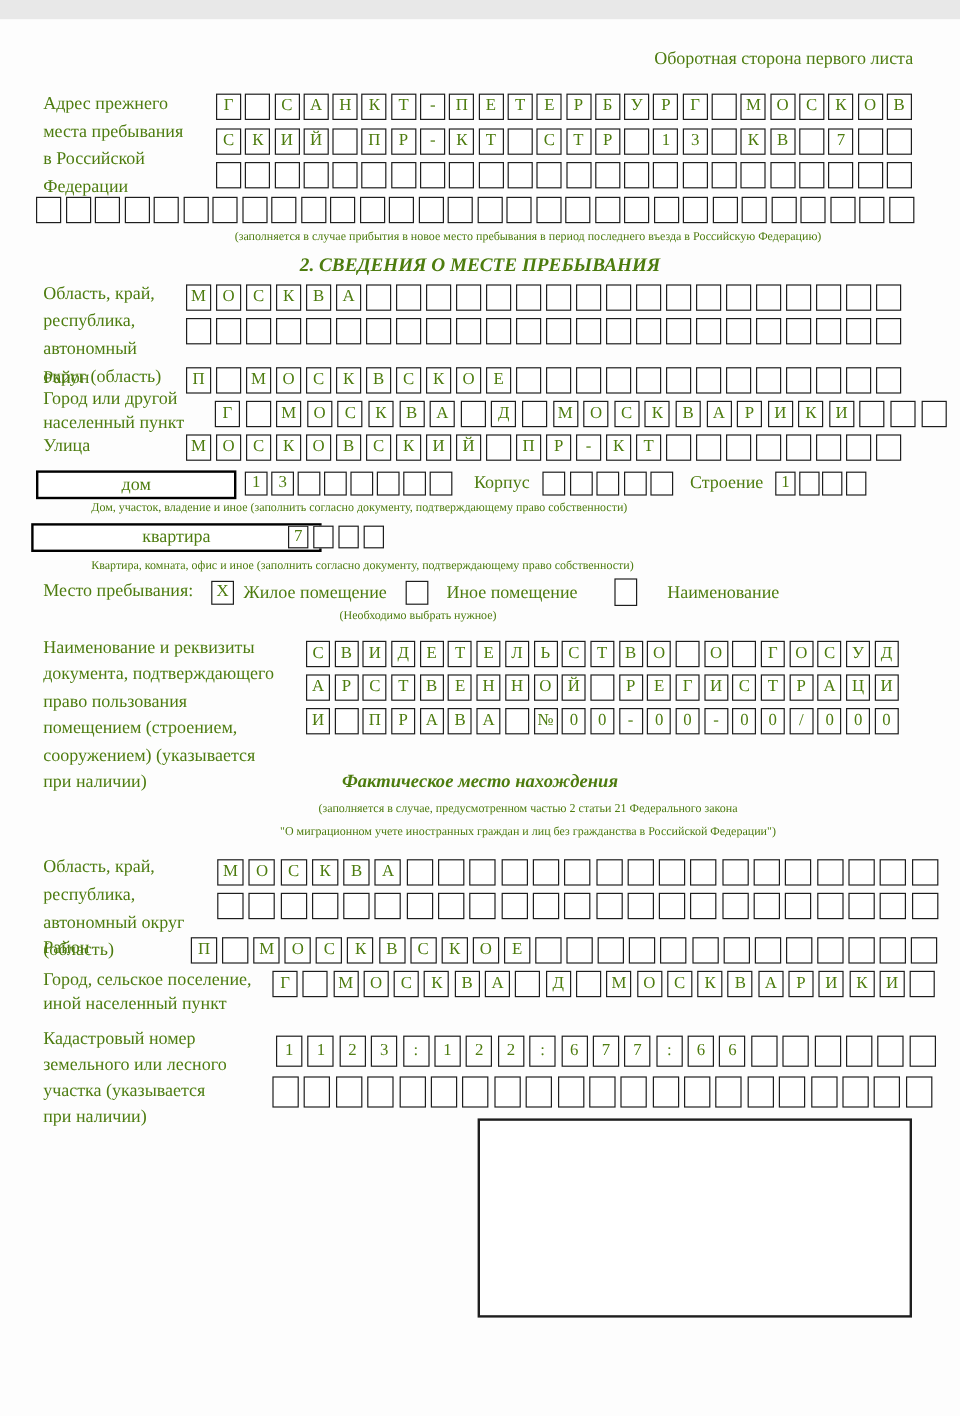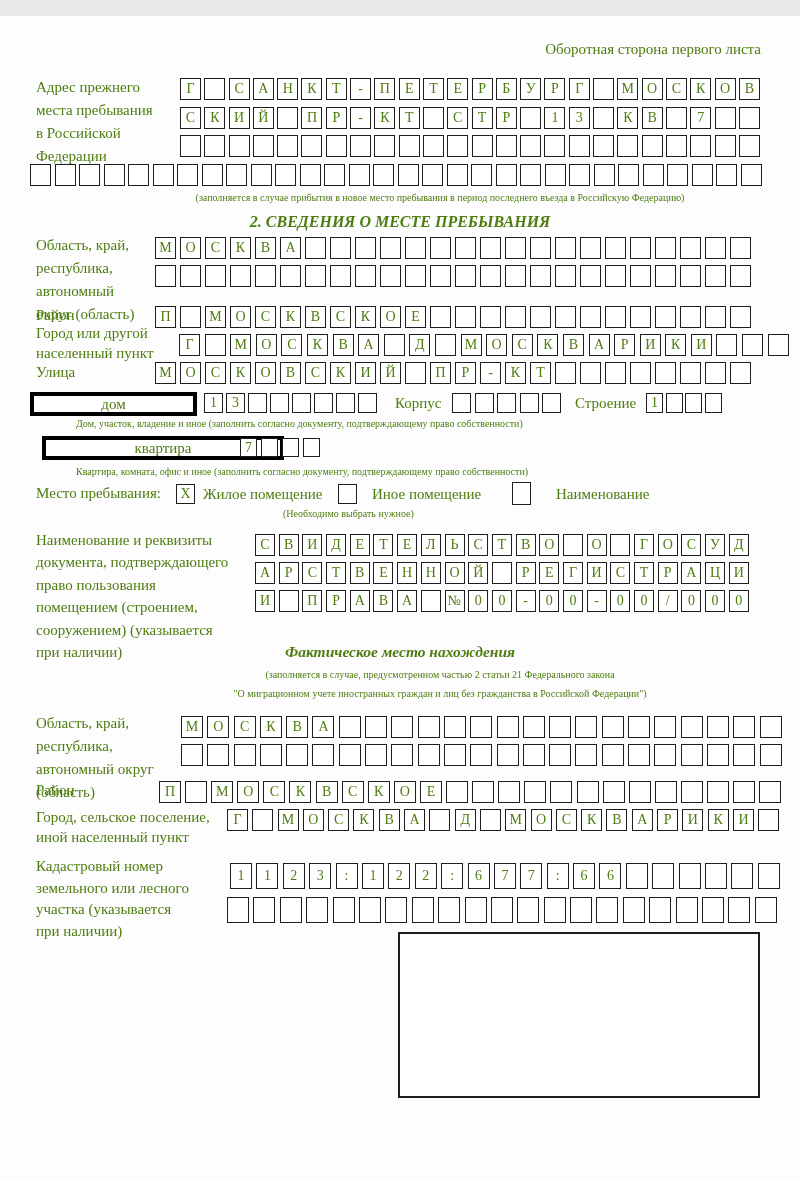--- a/index.html
+++ b/index.html
@@ -16,21 +16,21 @@
   .ctr{left:0;width:800px;text-align:center;}
   .bold{font-weight:bold;font-style:italic;}
   .boxrow{display:flex;gap:var(--g,4px);}
   .cell{
     flex:0 0 auto;width:var(--w,21px);height:var(--h,22px);
     border:1.8px solid #1e1e1e;box-sizing:border-box;
     display:flex;align-items:center;justify-content:center;
     font-size:14px;background:#fff;
   }
   .fieldrect{
-    border:4px solid #000000;box-sizing:border-box;background:#fff;
+    border:2px solid #000000;box-sizing:border-box;background:#fff;
     display:flex;align-items:center;justify-content:center;font-size:15px;
   }
   .chk{
     border:1.8px solid #1e1e1e;box-sizing:border-box;background:#fff;
     display:flex;align-items:center;justify-content:center;
     width:19px;height:20px;font-size:14px;
   }
   .bigbox{border:2px solid #1e1e1e;box-sizing:border-box;background:#fff;}
   .prelines{white-space:pre-line;}
 </style>
@@ -324,21 +324,21 @@
     </div>
   <div class="abs" style="left:575px;top:379px;font-size:15px">Строение</div>
   <div class="abs boxrow" style="left:646px;top:377px;--w:17px;--h:20px;--g:2.5px">
       <span class="cell">1</span>
       <span class="cell"></span>
       <span class="cell"></span>
       <span class="cell"></span>
     </div>
   <div class="abs cap" style="left:36px;top:402px">Дом, участок, владение и иное (заполнить согласно документу, подтверждающему право собственности)</div>
 
-  <div class="abs fieldrect" style="left:42px;top:420px;width:242px;height:24px">
+  <div class="abs fieldrect" style="left:26px;top:420px;width:242px;height:24px">
     <span>квартира</span>
   </div>
   <div class="abs boxrow" style="left:240px;top:422px;--w:17px;--h:19px;--g:4px">
       <span class="cell">7</span>
       <span class="cell"></span>
       <span class="cell"></span>
       <span class="cell"></span>
     </div>
   <div class="abs cap" style="left:36px;top:450px">Квартира, комната, офис и иное (заполнить согласно документу, подтверждающему право собственности)</div>
 

